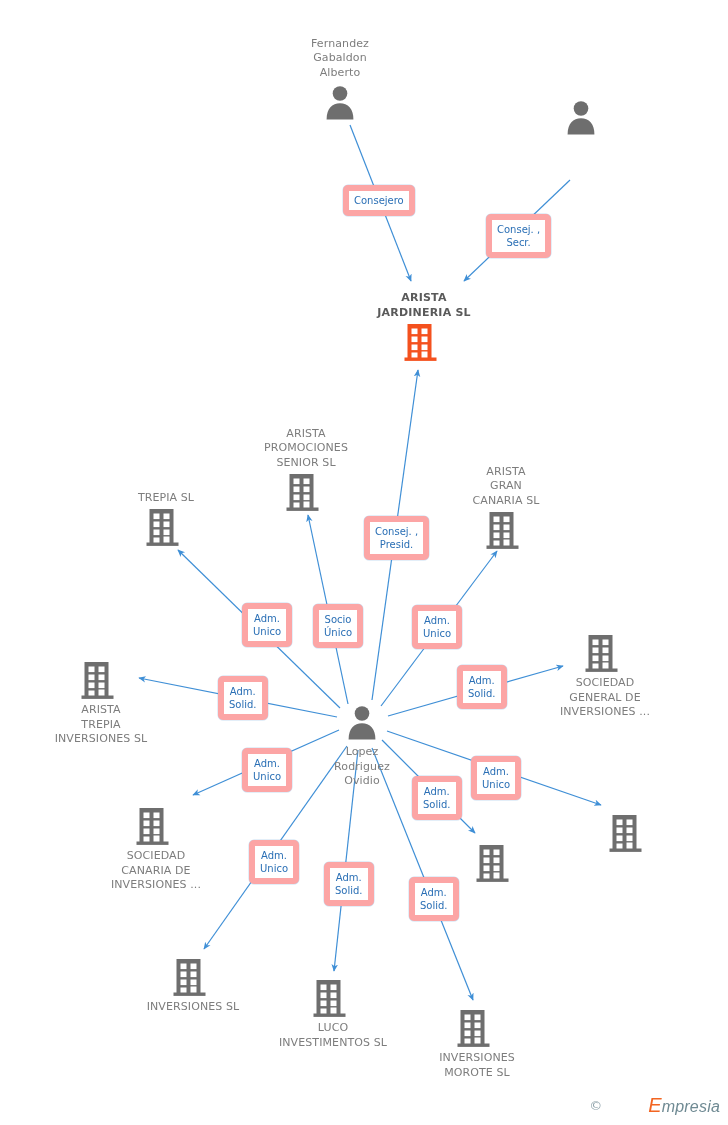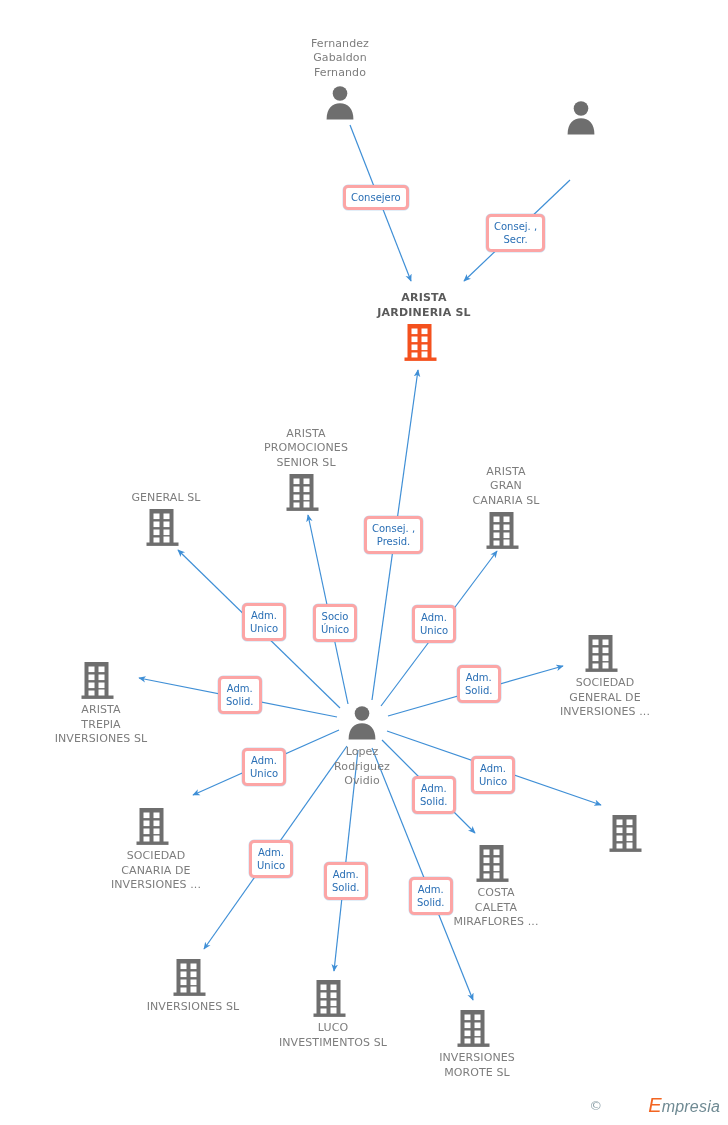--- a/index.html
+++ b/index.html
@@ -59,21 +59,21 @@
   .node .icon-wrap svg { display: inline-block; vertical-align: top; }
 
   .node.label-below .icon-wrap { margin-bottom: 3px; }
   .node.label-above .icon-wrap { margin-top: 2px; }
 
   
   .edge-label {
     position: absolute;
     box-sizing: border-box;
     background: #ffffff;
-    border: 3px solid #fca5a5;
+    border: 6px solid #fca5a5;
     border-radius: 5px;
     color: #2a6fb5;
     font-size: 10px;
     line-height: 13px;
     text-align: center;
     padding: 3px 5px 3px 5px;
     white-space: pre-line;
     box-shadow: 0 0 0 0.5px rgba(91,155,213,0.35);
   }
 
@@ -131,21 +131,21 @@
         <line x1="347" y1="746" x2="204" y2="949" stroke="#3f8fd6" stroke-width="1.2" marker-end="url(#arrowhead)"></line>
         <line x1="358" y1="750" x2="334" y2="971" stroke="#3f8fd6" stroke-width="1.2" marker-end="url(#arrowhead)"></line>
         <line x1="372" y1="748" x2="473" y2="1000" stroke="#3f8fd6" stroke-width="1.2" marker-end="url(#arrowhead)"></line>
       </g>
   </svg>
 
   <div id="node-layer">
       <div class="node label-above" style="left: 340px; top: 36.5px;">
         <span class="node-label">Fernandez
 Gabaldon
-Fernando</span>
+Alberto</span>
         <span class="icon-wrap"><svg width="40" height="40" viewBox="0 0 40 40" xmlns="http://www.w3.org/2000/svg" aria-hidden="true">
       <circle cx="20" cy="11.5" r="7.3" fill="#6e6e6e"></circle>
       <path d="M6.6 37.5 C6.6 26.2 12.2 21.2 20 21.2 C27.8 21.2 33.4 26.2 33.4 37.5 Z" fill="#6e6e6e"></path>
     </svg></span>
       </div>
       <div class="node label-above" style="left: 581px; top: 94.5px;">
         <span class="icon-wrap"><svg width="40" height="40" viewBox="0 0 40 40" xmlns="http://www.w3.org/2000/svg" aria-hidden="true">
       <circle cx="20" cy="11.5" r="7.3" fill="#6e6e6e"></circle>
       <path d="M6.6 37.5 C6.6 26.2 12.2 21.2 20 21.2 C27.8 21.2 33.4 26.2 33.4 37.5 Z" fill="#6e6e6e"></path>
     </svg></span>
@@ -177,21 +177,21 @@
             <rect x="7.5" y="14.5" width="6" height="5.6" fill="#fff"></rect>
             <rect x="17.5" y="14.5" width="6" height="5.6" fill="#fff"></rect>
             <rect x="7.5" y="22.5" width="6" height="5.6" fill="#fff"></rect>
             <rect x="17.5" y="22.5" width="6" height="5.6" fill="#fff"></rect>
             <rect x="7.5" y="30.5" width="6" height="5.6" fill="#fff"></rect>
             <rect x="17.5" y="29.5" width="6" height="8" fill="#fff"></rect>
       <rect x="0.5" y="35.5" width="32" height="3.4" fill="#6e6e6e"></rect>
     </svg></span>
       </div>
       <div class="node label-above" style="left: 166px; top: 490.5px;">
-        <span class="node-label">GENERAL SL</span>
+        <span class="node-label">TREPIA SL</span>
         <span class="icon-wrap"><svg width="40" height="40" viewBox="0 0 40 40" xmlns="http://www.w3.org/2000/svg" aria-hidden="true">
       <rect x="3.5" y="2" width="24" height="35.5" fill="#6e6e6e"></rect>
       <rect x="7.5" y="6.5" width="6" height="5.6" fill="#fff"></rect>
             <rect x="17.5" y="6.5" width="6" height="5.6" fill="#fff"></rect>
             <rect x="7.5" y="14.5" width="6" height="5.6" fill="#fff"></rect>
             <rect x="17.5" y="14.5" width="6" height="5.6" fill="#fff"></rect>
             <rect x="7.5" y="22.5" width="6" height="5.6" fill="#fff"></rect>
             <rect x="17.5" y="22.5" width="6" height="5.6" fill="#fff"></rect>
             <rect x="7.5" y="30.5" width="6" height="5.6" fill="#fff"></rect>
             <rect x="17.5" y="29.5" width="6" height="8" fill="#fff"></rect>
@@ -295,23 +295,20 @@
       <rect x="7.5" y="6.5" width="6" height="5.6" fill="#fff"></rect>
             <rect x="17.5" y="6.5" width="6" height="5.6" fill="#fff"></rect>
             <rect x="7.5" y="14.5" width="6" height="5.6" fill="#fff"></rect>
             <rect x="17.5" y="14.5" width="6" height="5.6" fill="#fff"></rect>
             <rect x="7.5" y="22.5" width="6" height="5.6" fill="#fff"></rect>
             <rect x="17.5" y="22.5" width="6" height="5.6" fill="#fff"></rect>
             <rect x="7.5" y="30.5" width="6" height="5.6" fill="#fff"></rect>
             <rect x="17.5" y="29.5" width="6" height="8" fill="#fff"></rect>
       <rect x="0.5" y="35.5" width="32" height="3.4" fill="#6e6e6e"></rect>
     </svg></span>
-        <span class="node-label">COSTA
-CALETA
-MIRAFLORES ...</span>
       </div>
       <div class="node label-below" style="left: 193px; top: 957px;">
         <span class="icon-wrap"><svg width="40" height="40" viewBox="0 0 40 40" xmlns="http://www.w3.org/2000/svg" aria-hidden="true">
       <rect x="3.5" y="2" width="24" height="35.5" fill="#6e6e6e"></rect>
       <rect x="7.5" y="6.5" width="6" height="5.6" fill="#fff"></rect>
             <rect x="17.5" y="6.5" width="6" height="5.6" fill="#fff"></rect>
             <rect x="7.5" y="14.5" width="6" height="5.6" fill="#fff"></rect>
             <rect x="17.5" y="14.5" width="6" height="5.6" fill="#fff"></rect>
             <rect x="7.5" y="22.5" width="6" height="5.6" fill="#fff"></rect>
             <rect x="17.5" y="22.5" width="6" height="5.6" fill="#fff"></rect>

